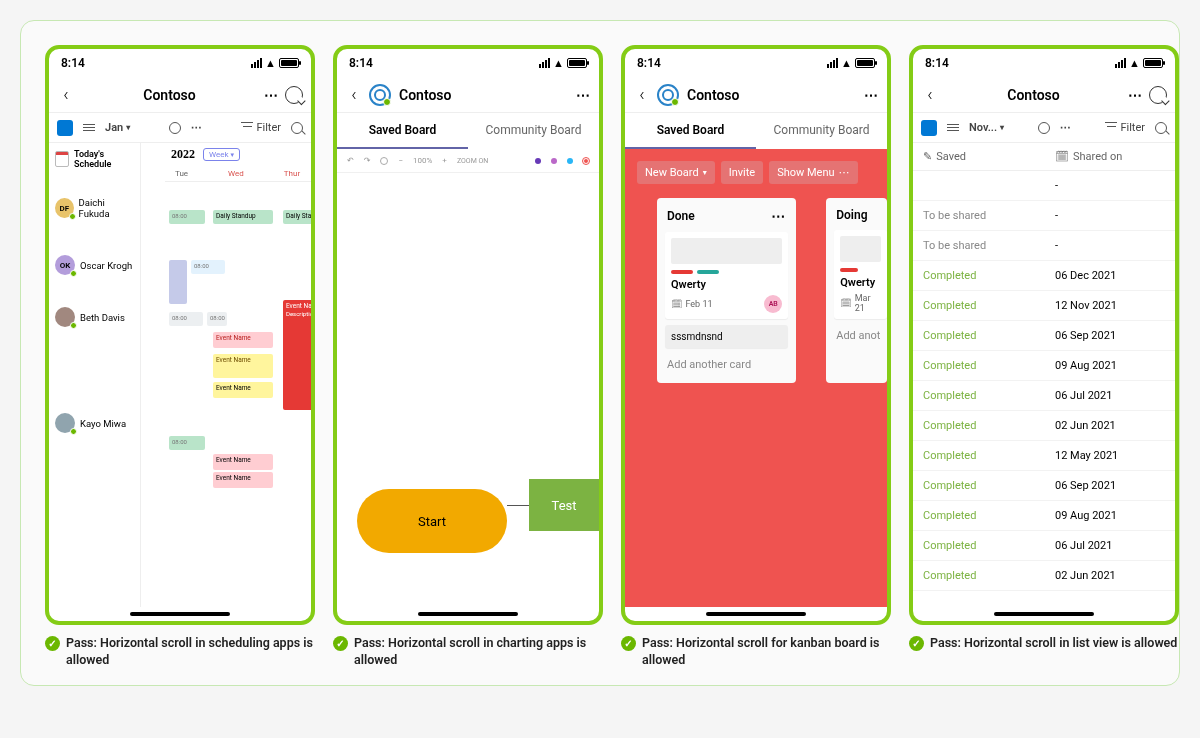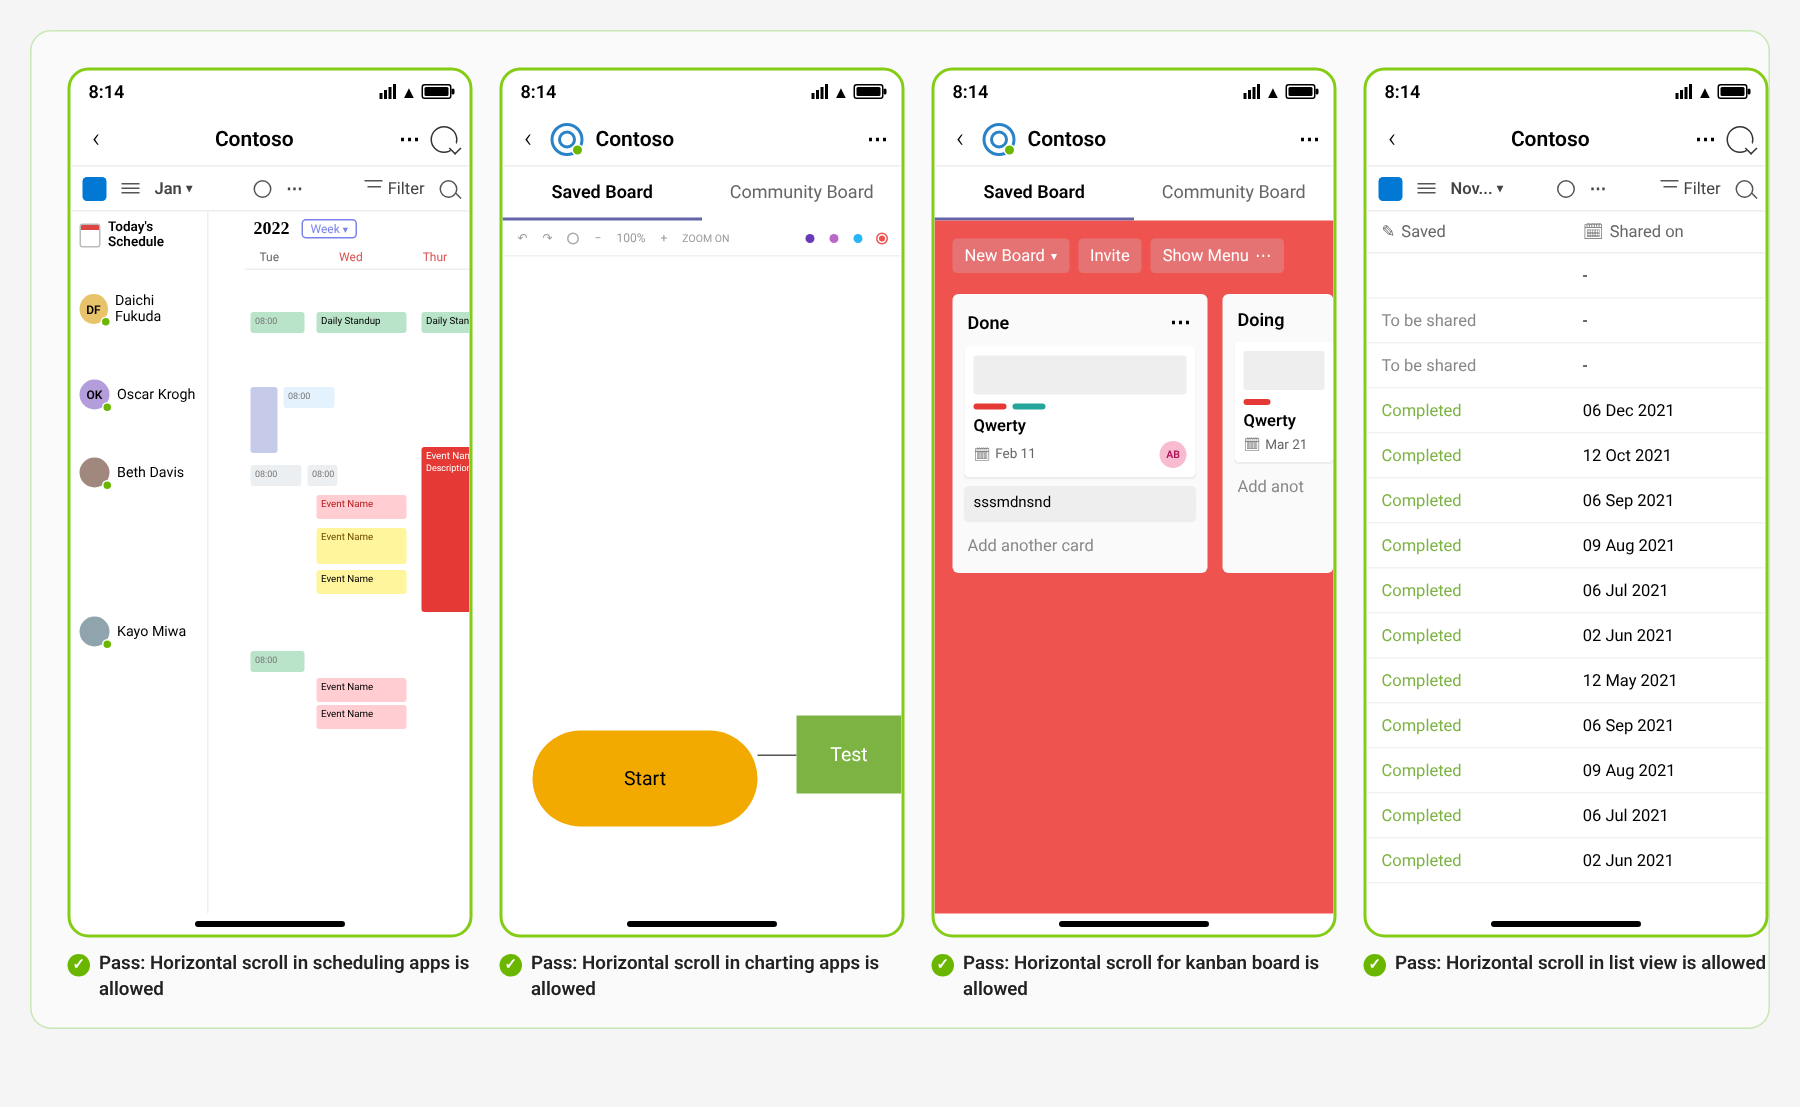--- a/index.html
+++ b/index.html
@@ -16,21 +16,21 @@
     display: flex;
     gap: 18px;
     width: 1160px;
     margin: 0 auto;
   }
   .col { flex: 1 1 0; display: flex; flex-direction: column; }
   .phone {
     width: 270px;
     height: 580px;
     background: #ffffff;
-    border: 2px solid #84cc16;
+    border: 4px solid #84cc16;
     border-radius: 14px;
     overflow: hidden;
     display: flex;
     flex-direction: column;
   }
   .status-bar {
     height: 28px;
     padding: 4px 12px;
     display: flex;
     justify-content: space-between;
@@ -123,21 +123,21 @@
   .p2-canvas { flex:1; position:relative; }
   .p2-start { position:absolute; left:20px; top:316px; width:150px; height:64px; background:#f2a900; border-radius:32px; display:flex;align-items:center;justify-content:center; font-size:13px;}
   .p2-test { position:absolute; right:0; top:306px; width:70px; height:52px; background:#7cb342; display:flex;align-items:center;justify-content:center;font-size:13px;color:#fff;}
   .p2-line { position:absolute; top:332px; left:170px; right:70px; height:1px; background:#555;}
 
   
   .p3-body { flex:1; background:#ef5350; padding:12px 0 12px 12px; overflow:hidden;}
   .p3-actions { display:flex; gap:6px; margin-bottom:14px;}
   .p3-btn { background:#e57373; color:#fff; font-size:11px; padding:5px 8px; border-radius:3px; display:flex;align-items:center;gap:4px;}
   .p3-cols { display:flex; gap:10px;}
-  .p3-col { background:#fafafa; border-radius:4px; width:170px; padding:8px; font-size:12px;}
+  .p3-col { background:#fafafa; border-radius:4px; width:170px; padding:8px; font-size:12px;margin-left:20px;}
   .p3-col-hd { display:flex; justify-content:space-between; align-items:center; font-weight:600; padding:2px 2px 8px;}
   .p3-card { background:#fff; border-radius:3px; padding:6px; margin-bottom:6px; box-shadow:0 1px 1px rgba(0,0,0,.06);}
   .p3-strips{display:flex;gap:4px;margin-bottom:4px;}
   .p3-strips span{height:4px;border-radius:2px;}
   .p3-card .t { font-size:11px; font-weight:600;}
   .p3-card .meta { display:flex; align-items:center; justify-content:space-between; margin-top:4px;}
   .p3-card .date { font-size:9px; color:#666; display:flex;gap:3px;align-items:center;}
   .p3-avb { width:18px;height:18px;border-radius:50%;background:#f8bbd0;font-size:7px;display:flex;align-items:center;justify-content:center;color:#ad1457;font-weight:600;}
   .p3-add { color:#888; font-size:11px; padding:4px 2px;}
   .p3-card.plain{background:#eee;font-size:10px;}
@@ -517,21 +517,21 @@
             <div class="p4-row">
               <div class="st-tobe">To be shared</div>
               <div>-</div>
             </div>
             <div class="p4-row">
               <div class="st-completed">Completed</div>
               <div>06 Dec 2021</div>
             </div>
             <div class="p4-row">
               <div class="st-completed">Completed</div>
-              <div>12 Oct 2021</div>
+              <div>12 Nov 2021</div>
             </div>
             <div class="p4-row">
               <div class="st-completed">Completed</div>
               <div>06 Sep 2021</div>
             </div>
             <div class="p4-row">
               <div class="st-completed">Completed</div>
               <div>09 Aug 2021</div>
             </div>
             <div class="p4-row">

